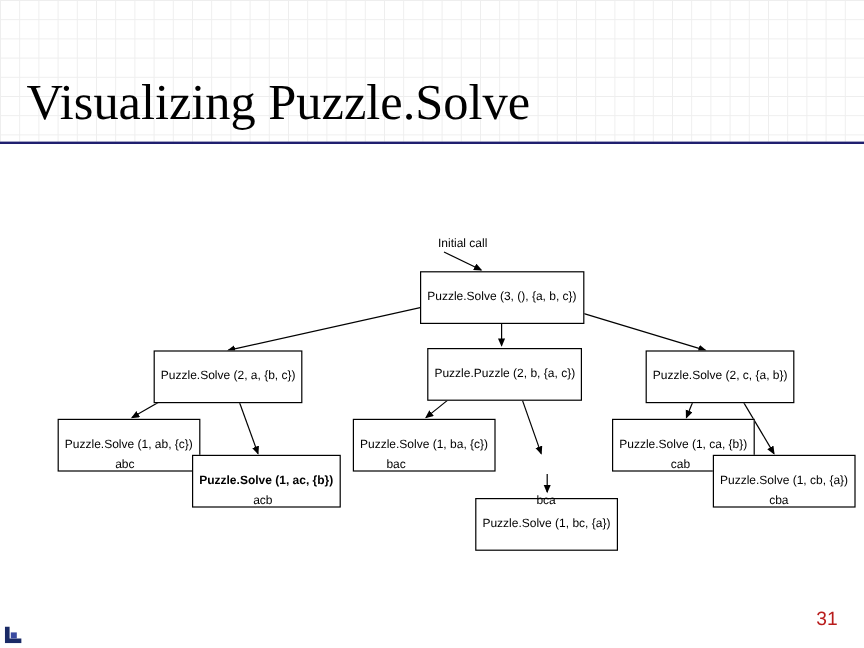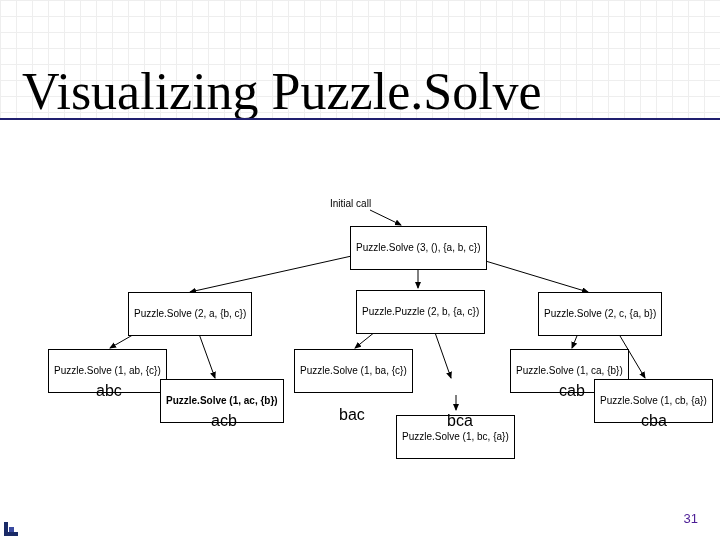--- a/index.html
+++ b/index.html
@@ -20,21 +20,21 @@
       linear-gradient(to right, #eee 1px, transparent 1px),
       linear-gradient(to bottom, #eee 1px, transparent 1px);
     background-size: 16px 16px;
     z-index: 0;
   }
   .title {
     position: absolute;
     left: 22px;
     top: 62px;
     font-family: "Times New Roman", Times, serif;
-    font-size: 52px;
+    font-size: 42px;
     font-weight: 400;
     color: #000;
     z-index: 2;
   }
   .separator {
     position: absolute;
     left: 0; right: 0;
     top: 118px;
     height: 2px;
     background: #201f6f;
@@ -55,34 +55,35 @@
     padding: 16px 5px;
     white-space: nowrap;
     z-index: 3;
   }
   .label {
     position: absolute;
     font-size: 10px;
     color: #000;
     white-space: nowrap;
     z-index: 3;
+    margin-left: 35px;
   }
   .leaf-label {
     position: absolute;
-    font-size: 16px;
+    font-size: 10px;
     color: #000;
     white-space: nowrap;
     z-index: 3;
   }
   .slide-number {
     position: absolute;
     right: 22px;
     bottom: 14px;
-    font-size: 13px;
-    color: #4c1d95;
+    font-size: 16px;
+    color: #b91c1c;
   }
   .corner {
     position: absolute;
     left: 4px; bottom: 4px;
     width: 14px; height: 14px;
     z-index: 2;
   }
 </style>
 </head>
 <body>
@@ -131,21 +132,21 @@
 
 <div class="node" style="left:48px; top:349px;">Puzzle.Solve (1, ab, {c})</div>
 <div class="node" style="left:160px; top:379px;font-weight:bold;">Puzzle.Solve (1, ac, {b})</div>
 <div class="node" style="left:294px; top:349px;">Puzzle.Solve (1, ba, {c})</div>
 <div class="node" style="left:396px; top:379px;margin-top:36px;">Puzzle.Solve (1, bc, {a})</div>
 <div class="node" style="left:510px; top:349px;">Puzzle.Solve (1, ca, {b})</div>
 <div class="node" style="left:594px; top:379px;text-align:right;">Puzzle.Solve (1, cb, {a})</div>
 
 <div class="leaf-label" style="left:96px; top:382px;">abc</div>
 <div class="leaf-label" style="left:211px; top:412px;">acb</div>
-<div class="leaf-label" style="left:339px; top:382px;margin-top:24px;">bac</div>
+<div class="leaf-label" style="left:322px; top:382px;">bac</div>
 <div class="leaf-label" style="left:447px; top:412px;">bca</div>
 <div class="leaf-label" style="left:559px; top:382px;">cab</div>
 <div class="leaf-label" style="left:641px; top:412px;">cba</div>
 
 <div class="slide-number">31</div>
 
 <svg class="corner" viewBox="0 0 14 14">
   <path d="M0 14 L14 14 L14 10 L4 10 L4 0 L0 0 Z" fill="#1a2a66"></path>
   <rect x="5" y="5" width="5" height="5" fill="#3a4aa0"></rect>
 </svg>

